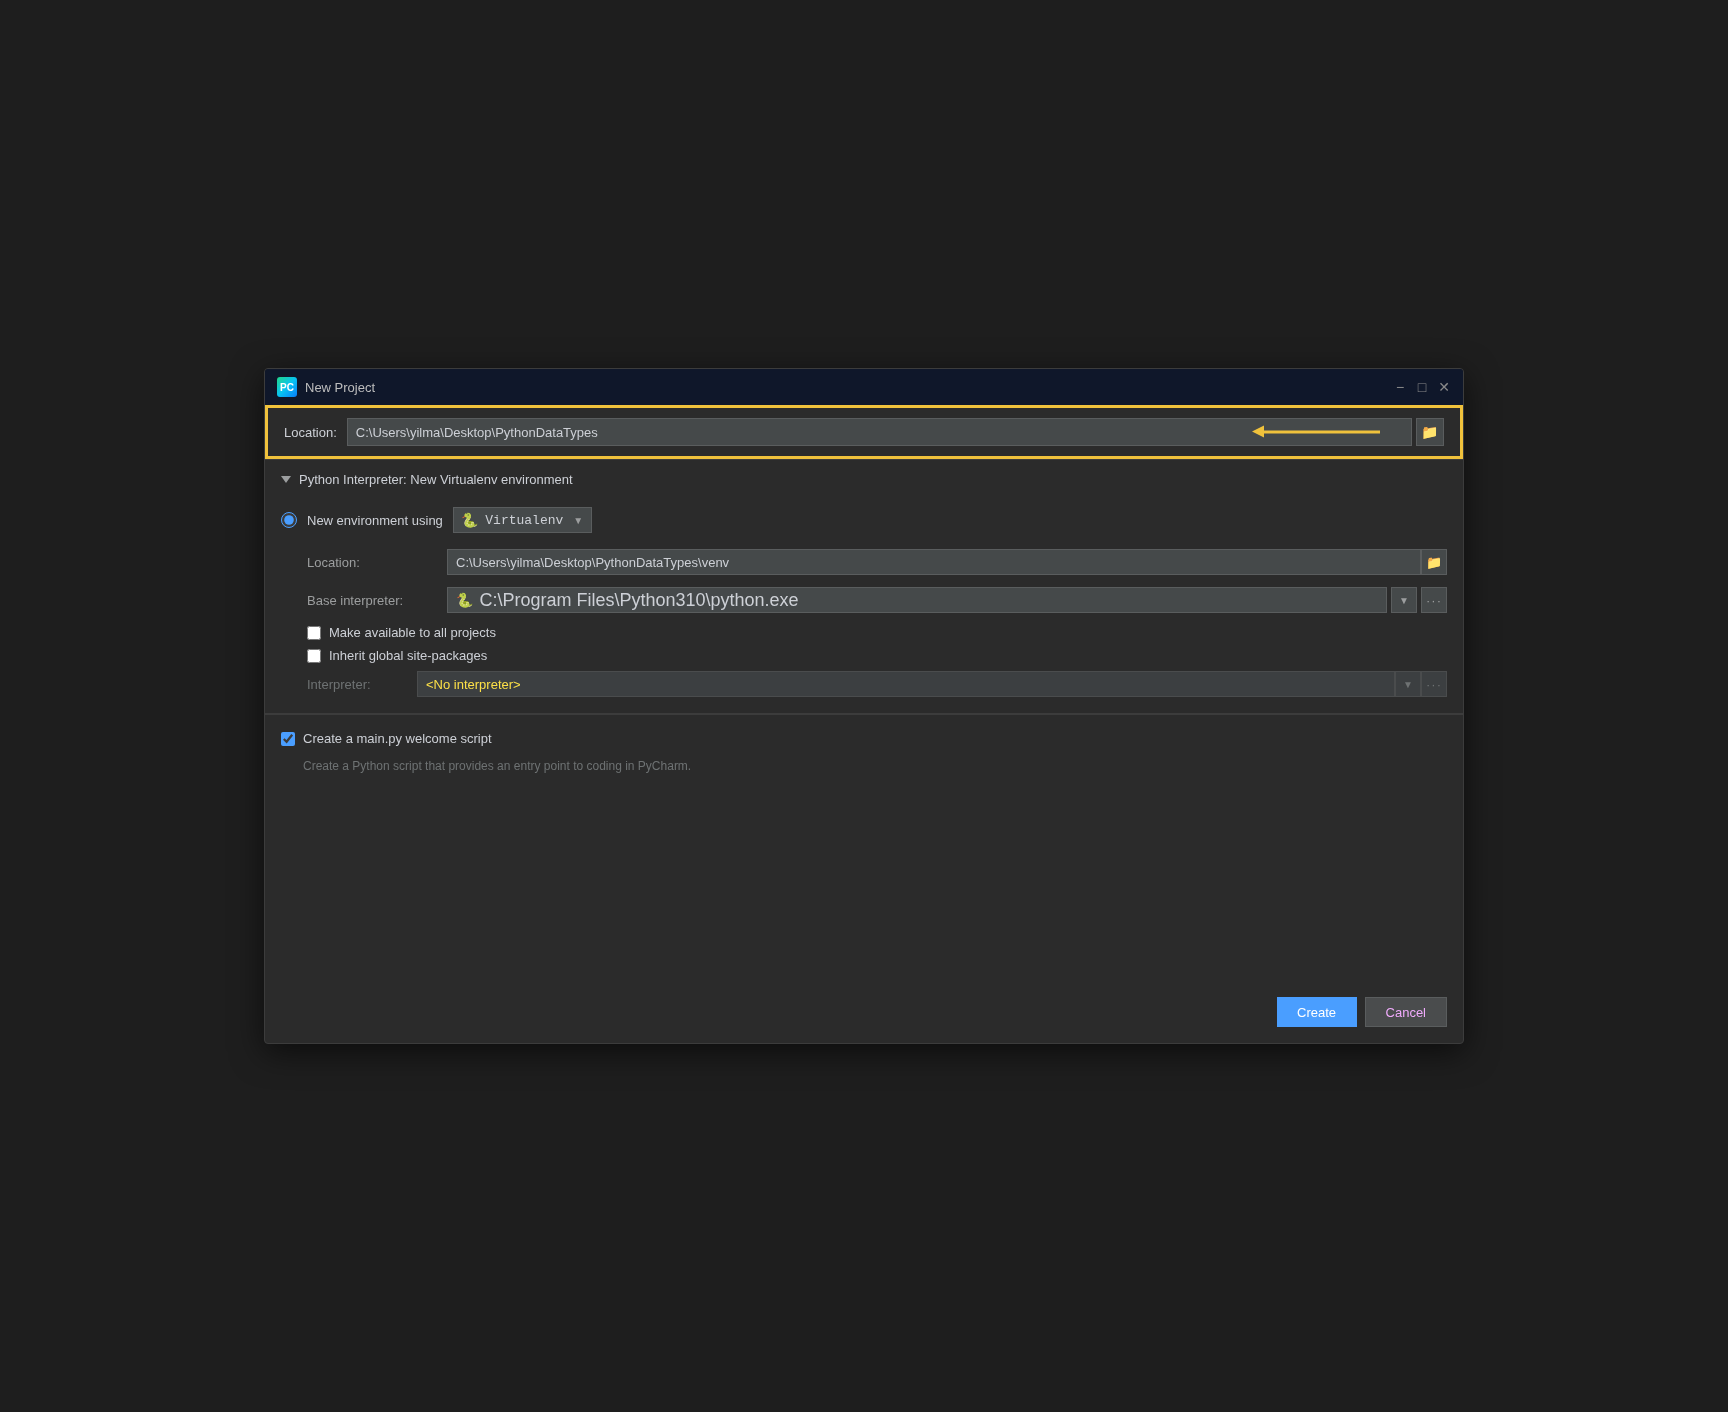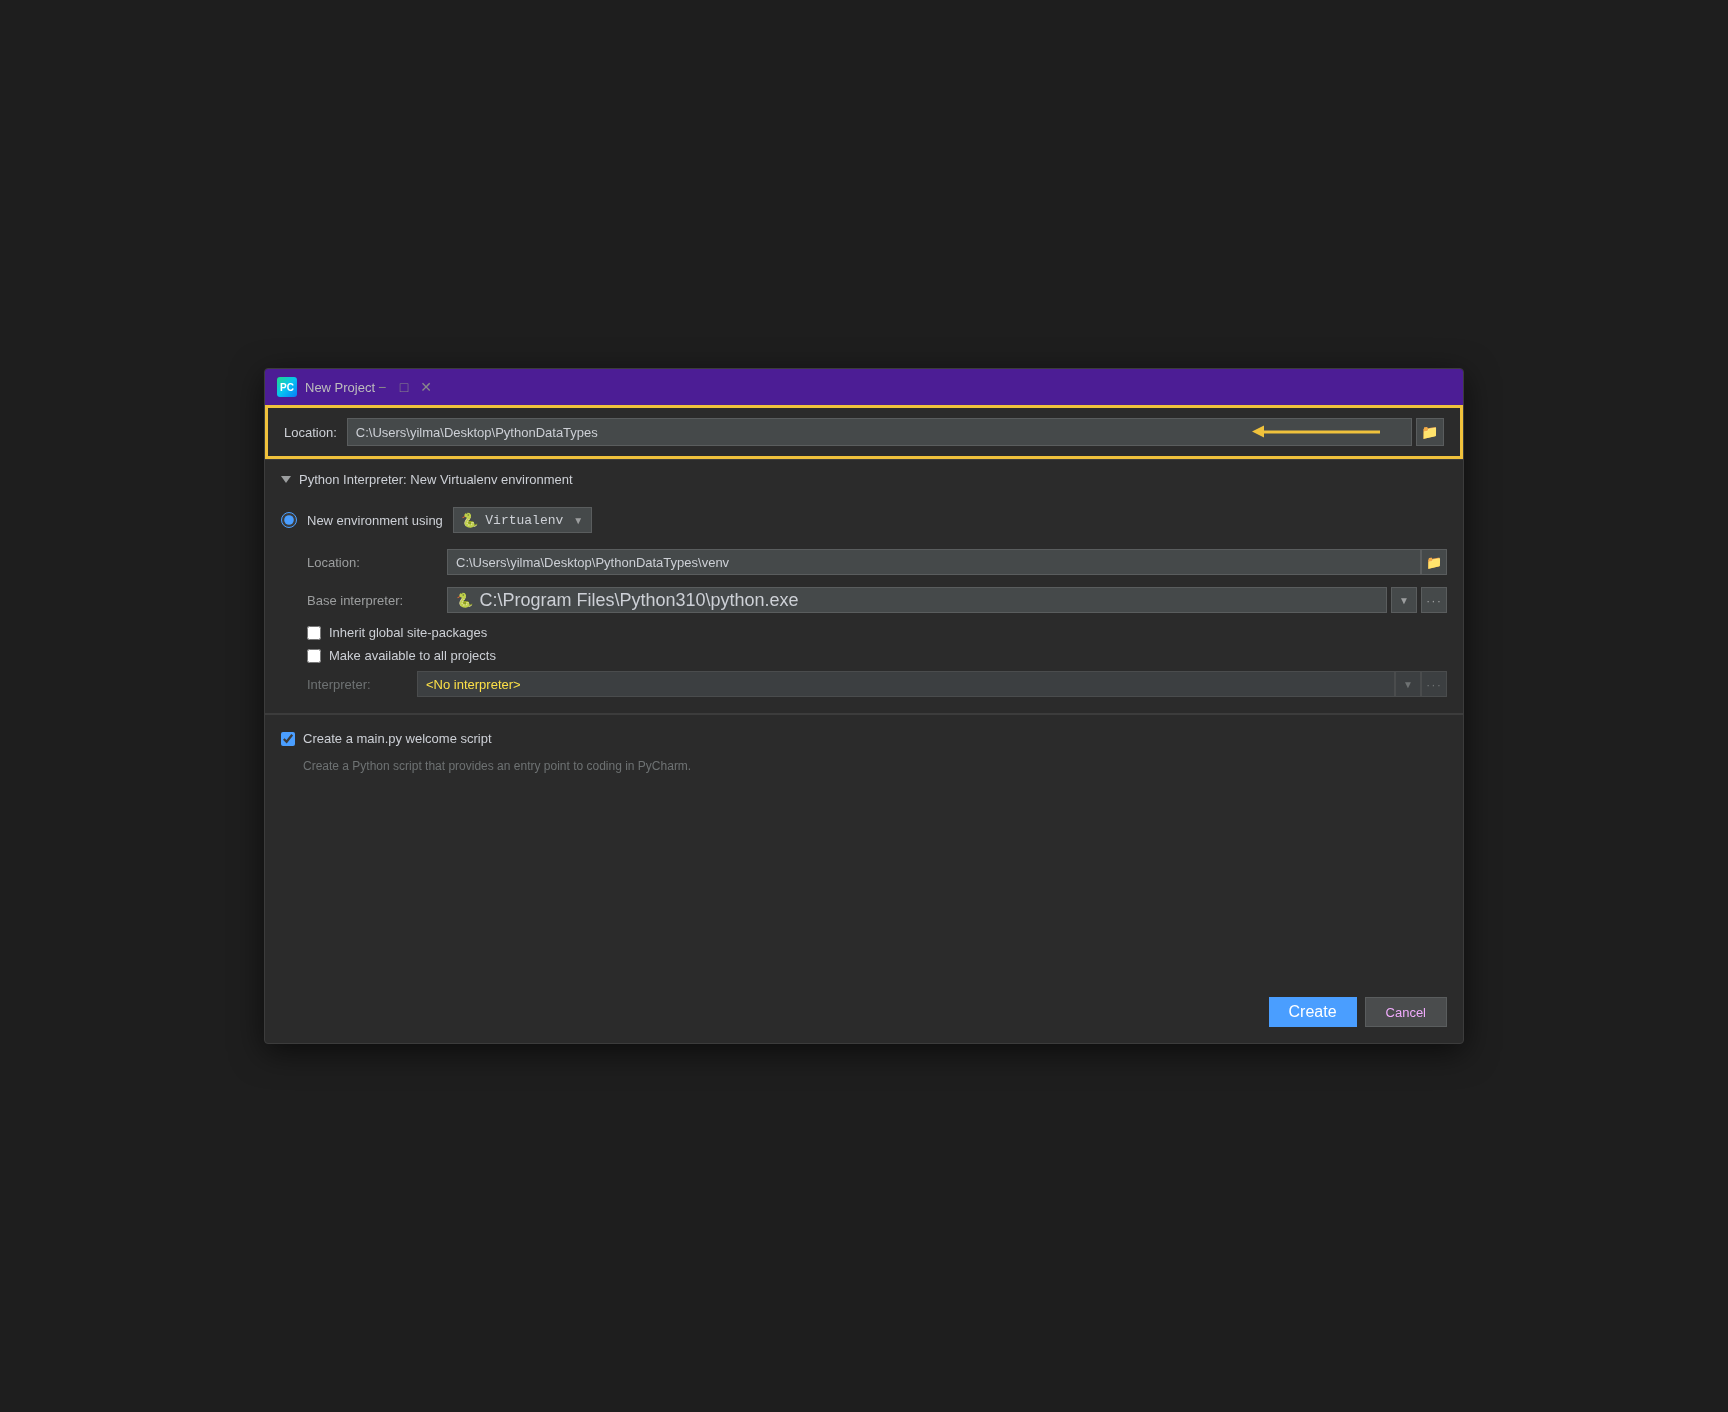--- a/index.html
+++ b/index.html
@@ -17,25 +17,26 @@
     .window {
       width: 1200px;
       background: #2b2b2b;
       border: 1px solid #3c3c3c;
       border-radius: 4px;
       overflow: hidden;
       box-shadow: 0 8px 32px rgba(0,0,0,0.6);
     }
 
     .title-bar {
-      background: #4c1d95;
+      background: #0f172a;
       display: flex;
       align-items: center;
       padding: 0 12px;
       height: 36px;
+      justify-content: space-between;
     }
 
     .title-bar-left {
       display: flex;
       align-items: center;
       gap: 8px;
     }
 
     .pycharm-icon {
       width: 20px;
@@ -424,21 +425,21 @@
       gap: 8px;
       padding: 24px 16px 16px 16px;
       margin-top: 200px;
     }
 
     .btn-create {
       background: #4a9eff;
       border: none;
       color: white;
       padding: 6px 20px;
-      font-size: 16px;
+      font-size: 13px;
       cursor: pointer;
       min-width: 80px;
       height: 30px;
     }
 
     .btn-cancel {
       background: #4a4c4d;
       border: 1px solid #5a5d5e;
       color: #f0abfc;
       padding: 6px 20px;
@@ -511,26 +512,26 @@
             <span class="python-icon">🐍</span>
             <span class="interpreter-text">C:\Program Files\Python310\python.exe</span>
           </div>
           <button class="dropdown-btn">▼</button>
           <button class="ellipsis-btn">···</button>
         </div>
       </div>
 
       <div class="checkbox-row">
         <input type="checkbox" class="checkbox-input" style="">
-        <span class="checkbox-label">Inherit global site-packages</span>
+        <span class="checkbox-label">Make available to all projects</span>
       </div>
 
       <div class="checkbox-row">
         <input type="checkbox" class="checkbox-input" style="">
-        <span class="checkbox-label">Make available to all projects</span>
+        <span class="checkbox-label">Inherit global site-packages</span>
       </div>
 
 
       <div class="interpreter-field-row">
         <span class="interpreter-field-label">Interpreter:</span>
         <div class="interpreter-select-wrap">
           <span class="interpreter-placeholder">&lt;No interpreter&gt;</span>
         </div>
         <button class="dropdown-btn dropdown-btn-disabled">▼</button>
         <button class="ellipsis-btn ellipsis-btn-disabled">···</button>

